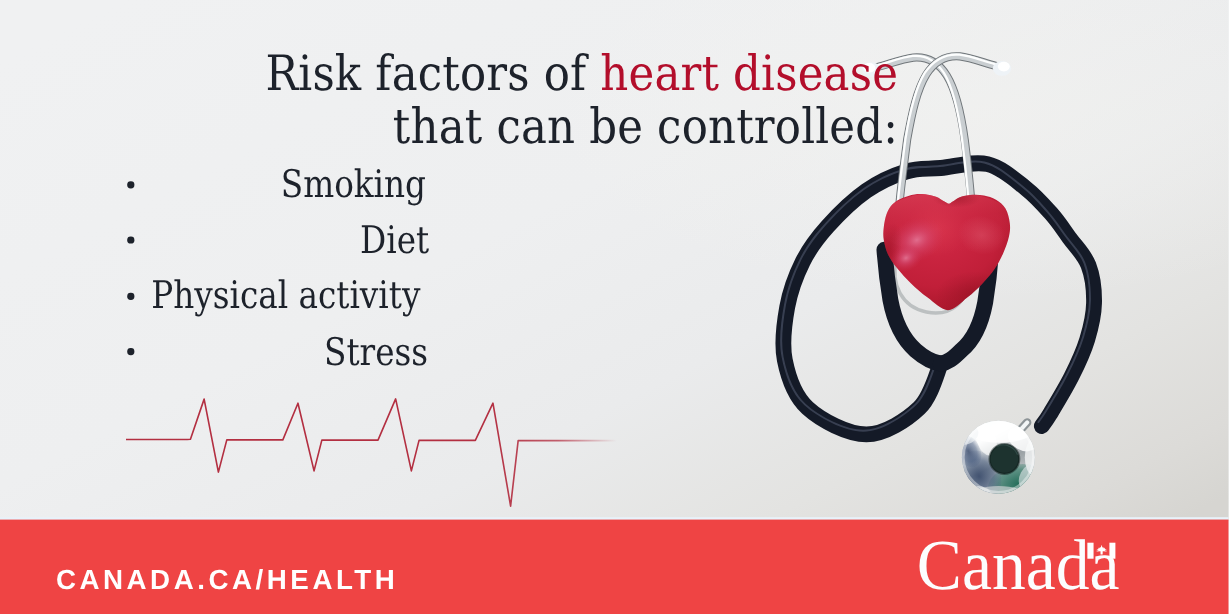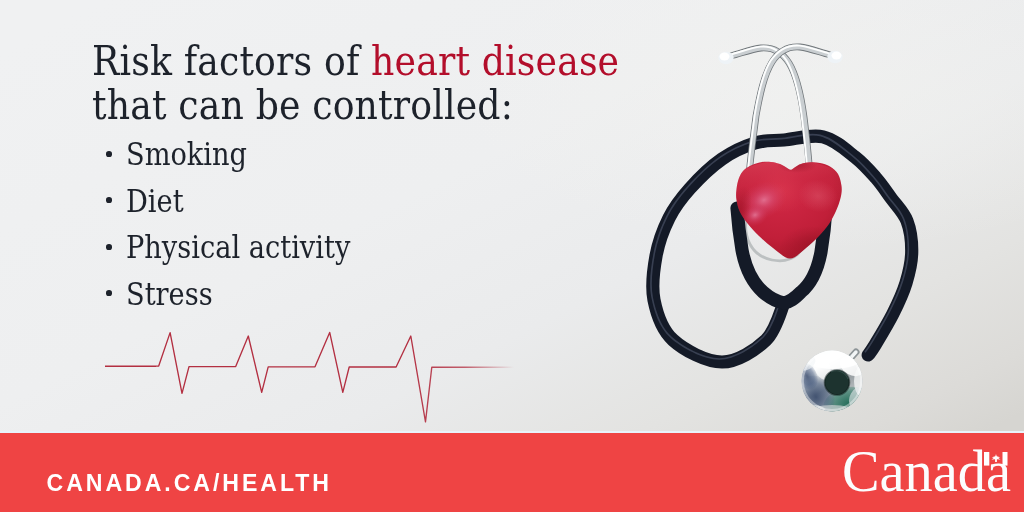--- a/index.html
+++ b/index.html
@@ -1,21 +1,21 @@
 <!DOCTYPE html>
 <html><head>
 <meta charset="utf-8">
 <title>Risk factors of heart disease</title>
 <style>
   html,body{margin:0;padding:0;background:#ffffff;}
   body{width:1024px;height:512px;overflow:hidden;
        font-family:"DejaVu Serif",serif;
        -webkit-font-smoothing:antialiased;}
   #page{position:relative;width:1024px;height:512px;overflow:hidden;
-        background:#edeff0;}
+        background:#edeff0;text-align:right;}
 
   
   #photo{position:absolute;left:0;top:0;width:1024px;height:434px;}
 
   
   #headline{position:absolute;left:91.7px;top:40px;width:660px;
             font-family:"DejaVu Serif Condensed","DejaVu Serif",serif;
             font-size:40.5px;line-height:43.8px;letter-spacing:0.15px;
             color:#1d222b;font-weight:400;
             transform:scaleX(0.9945);transform-origin:0 0;}
@@ -39,21 +39,21 @@
 
   
   #footer{position:absolute;left:0;top:433px;width:1024px;height:79px;
           background:#ef4444;}
   #footer-highlight{position:absolute;left:0;top:431px;width:1024px;height:2px;
           background:#e8f2fa;}
   #footer-url{position:absolute;left:46.6px;top:36.9px;
               font-family:"Liberation Sans",sans-serif;
               font-size:23.1px;font-weight:bold;letter-spacing:2.95px;
               color:#ffffff;}
-  #wordmark{position:absolute;left:842px;top:9.2px;}
+  #wordmark{position:absolute;left:764px;top:9.2px;}
   #wordmark-text{font-family:"Liberation Serif",serif;font-size:59.8px;
                  line-height:59.8px;color:#fcfdfe;letter-spacing:0px;
                  display:inline-block;transform:scaleX(0.942);transform-origin:0 0;}
   #wordmark-flag{position:absolute;left:142.4px;top:10.1px;width:23.5px;height:13.6px;display:block;}
 </style>
 </head>
 <body>
 
 <div id="page">
 

